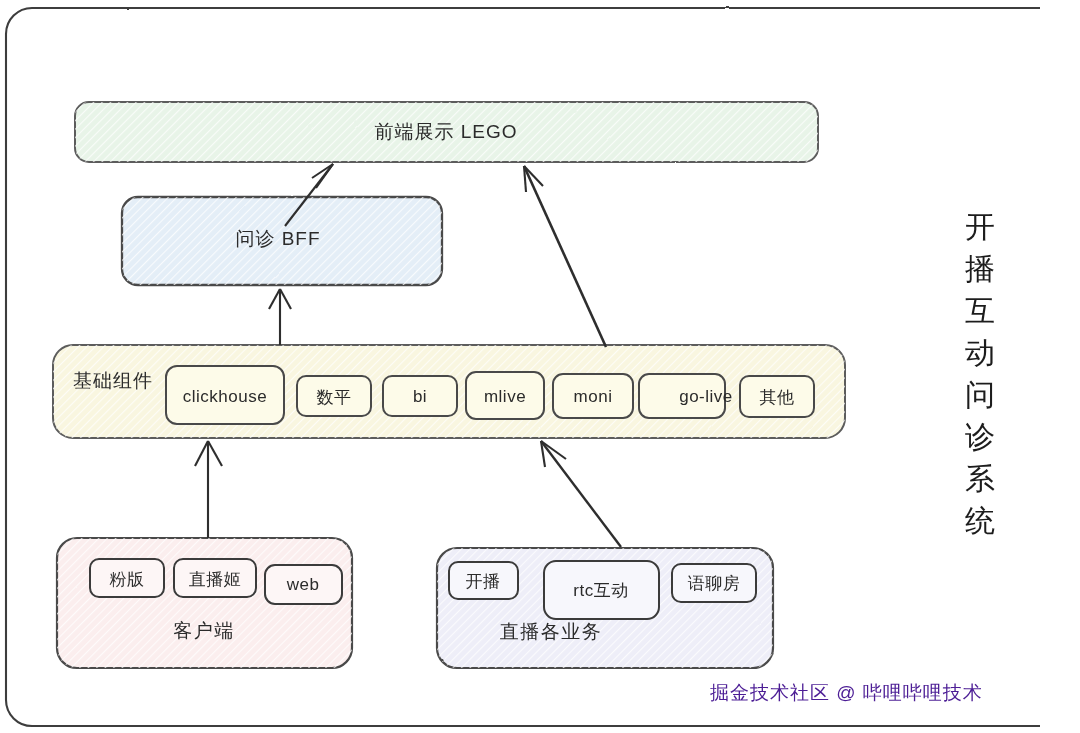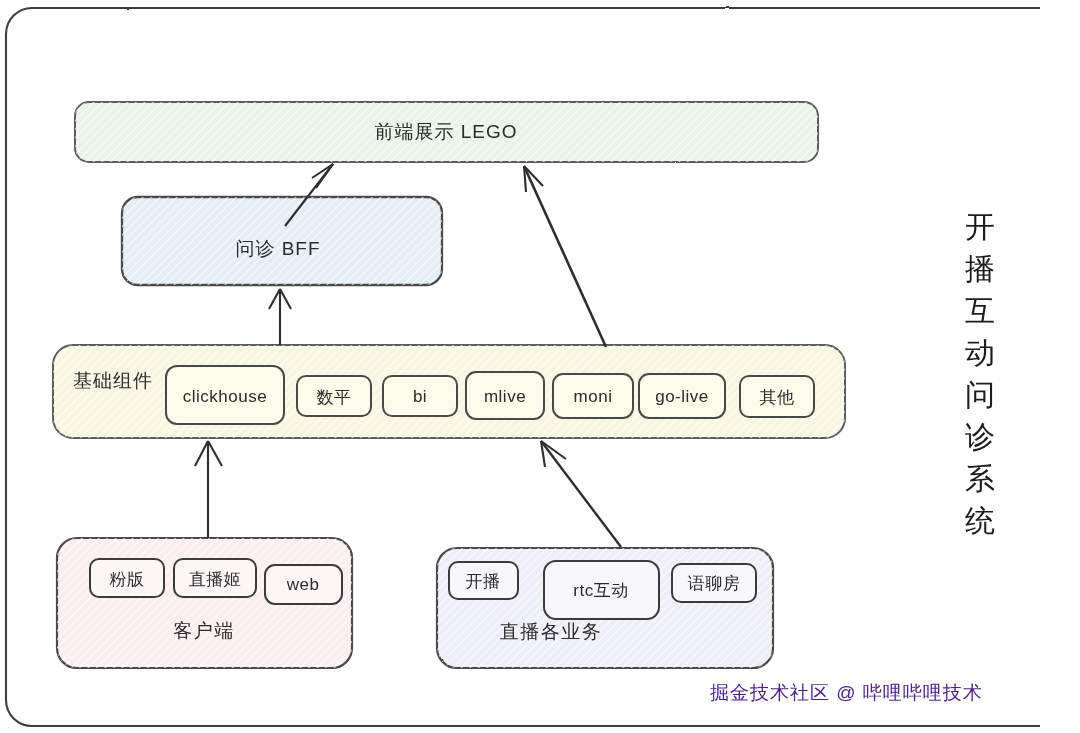--- a/index.html
+++ b/index.html
@@ -160,30 +160,30 @@
       <g>
         <path d="M621 547 L541 441" stroke-width="2.4"></path>
         <path d="M541 441 L545 467"></path>
         <path d="M541 441 L566 459"></path>
       </g>
     </g>
   </svg>
 
   <div class="lbl box-title centered" style="left:446px; top:132px;">前端展示 LEGO</div>
 
-  <div class="lbl box-title centered" style="left:278px; top:249px;">问诊 BFF</div>
+  <div class="lbl box-title centered" style="left:278px; top:239px;">问诊 BFF</div>
 
   <div class="lbl box-title" style="left:73px; top:368px;">基础组件</div>
 
   <div class="lbl chip-label centered" style="left:225px; top:397px;">clickhouse</div>
   <div class="lbl chip-label centered" style="left:334px; top:397px;">数平</div>
   <div class="lbl chip-label centered" style="left:420px; top:397px;">bi</div>
   <div class="lbl chip-label centered" style="left:505px; top:397px;">mlive</div>
   <div class="lbl chip-label centered" style="left:593px; top:397px;">moni</div>
-  <div class="lbl chip-label centered" style="left:682px; top:397px;">go-live</div>
+  <div class="lbl chip-label centered" style="left:706px; top:397px;">go-live</div>
   <div class="lbl chip-label centered" style="left:777px; top:397px;">其他</div>
 
   <div class="lbl chip-label centered" style="left:127px; top:579px;">粉版</div>
   <div class="lbl chip-label centered" style="left:215px; top:579px;text-align:center;">直播姬</div>
   <div class="lbl chip-label centered" style="left:303px; top:585px;">web</div>
   <div class="lbl group-caption centered" style="left:204px; top:631px;">客户端</div>
 
   <div class="lbl chip-label centered" style="left:483px; top:581px;">开播</div>
   <div class="lbl chip-label centered" style="left:601px; top:590px;">rtc互动</div>
   <div class="lbl chip-label centered" style="left:714px; top:583px;">语聊房</div>

